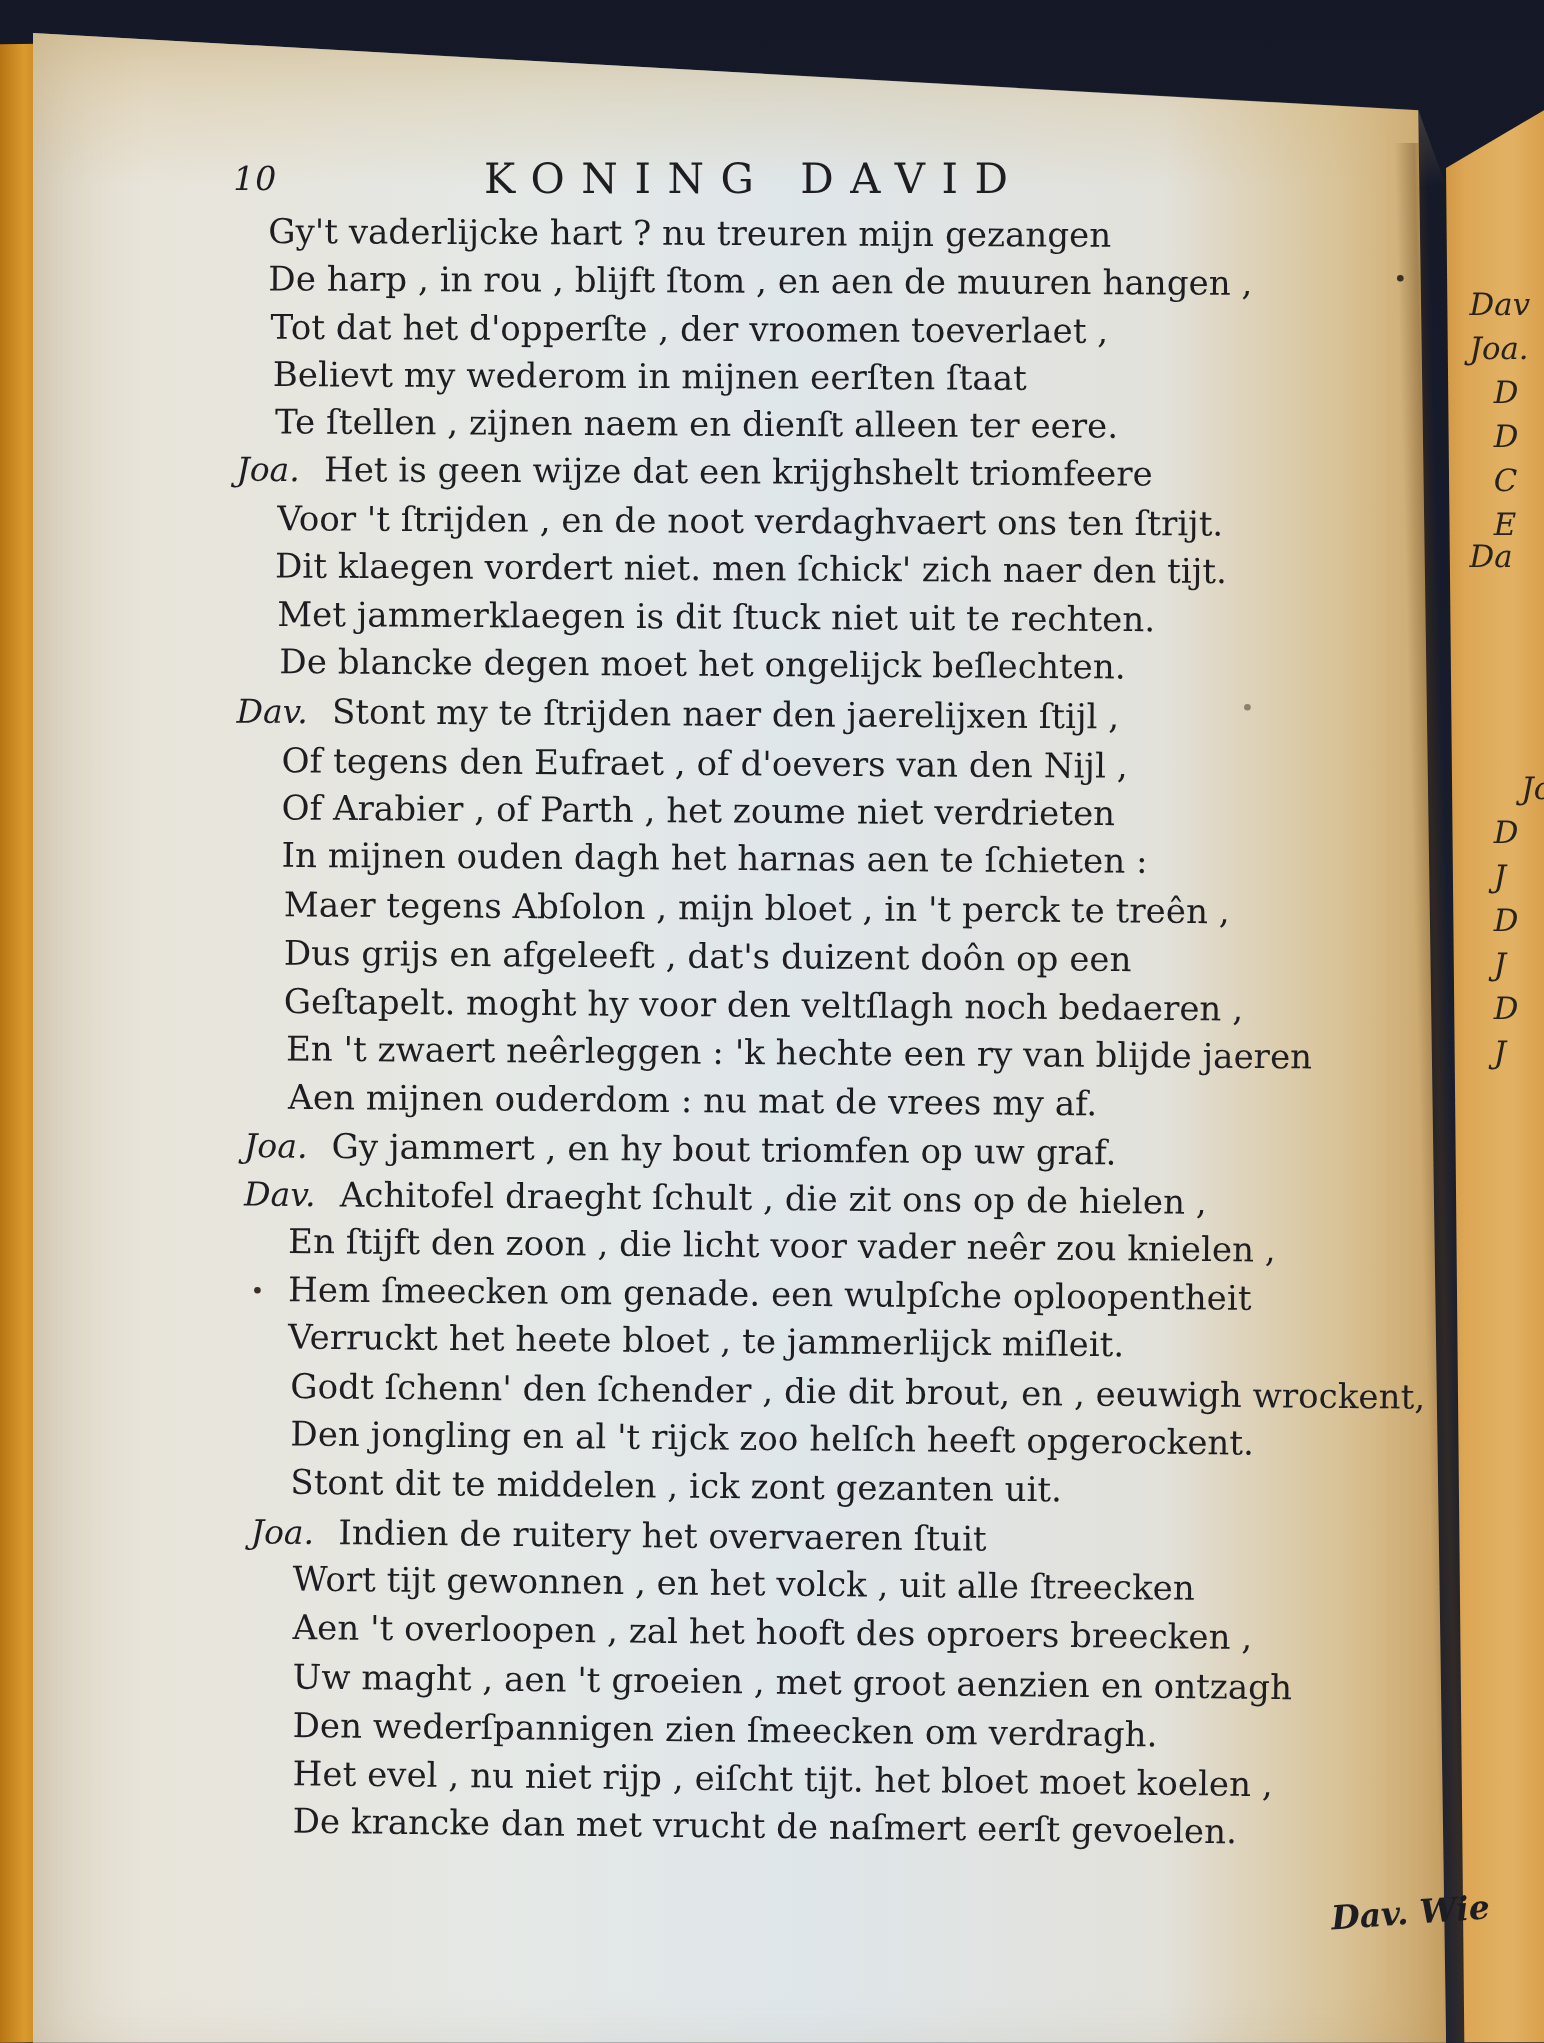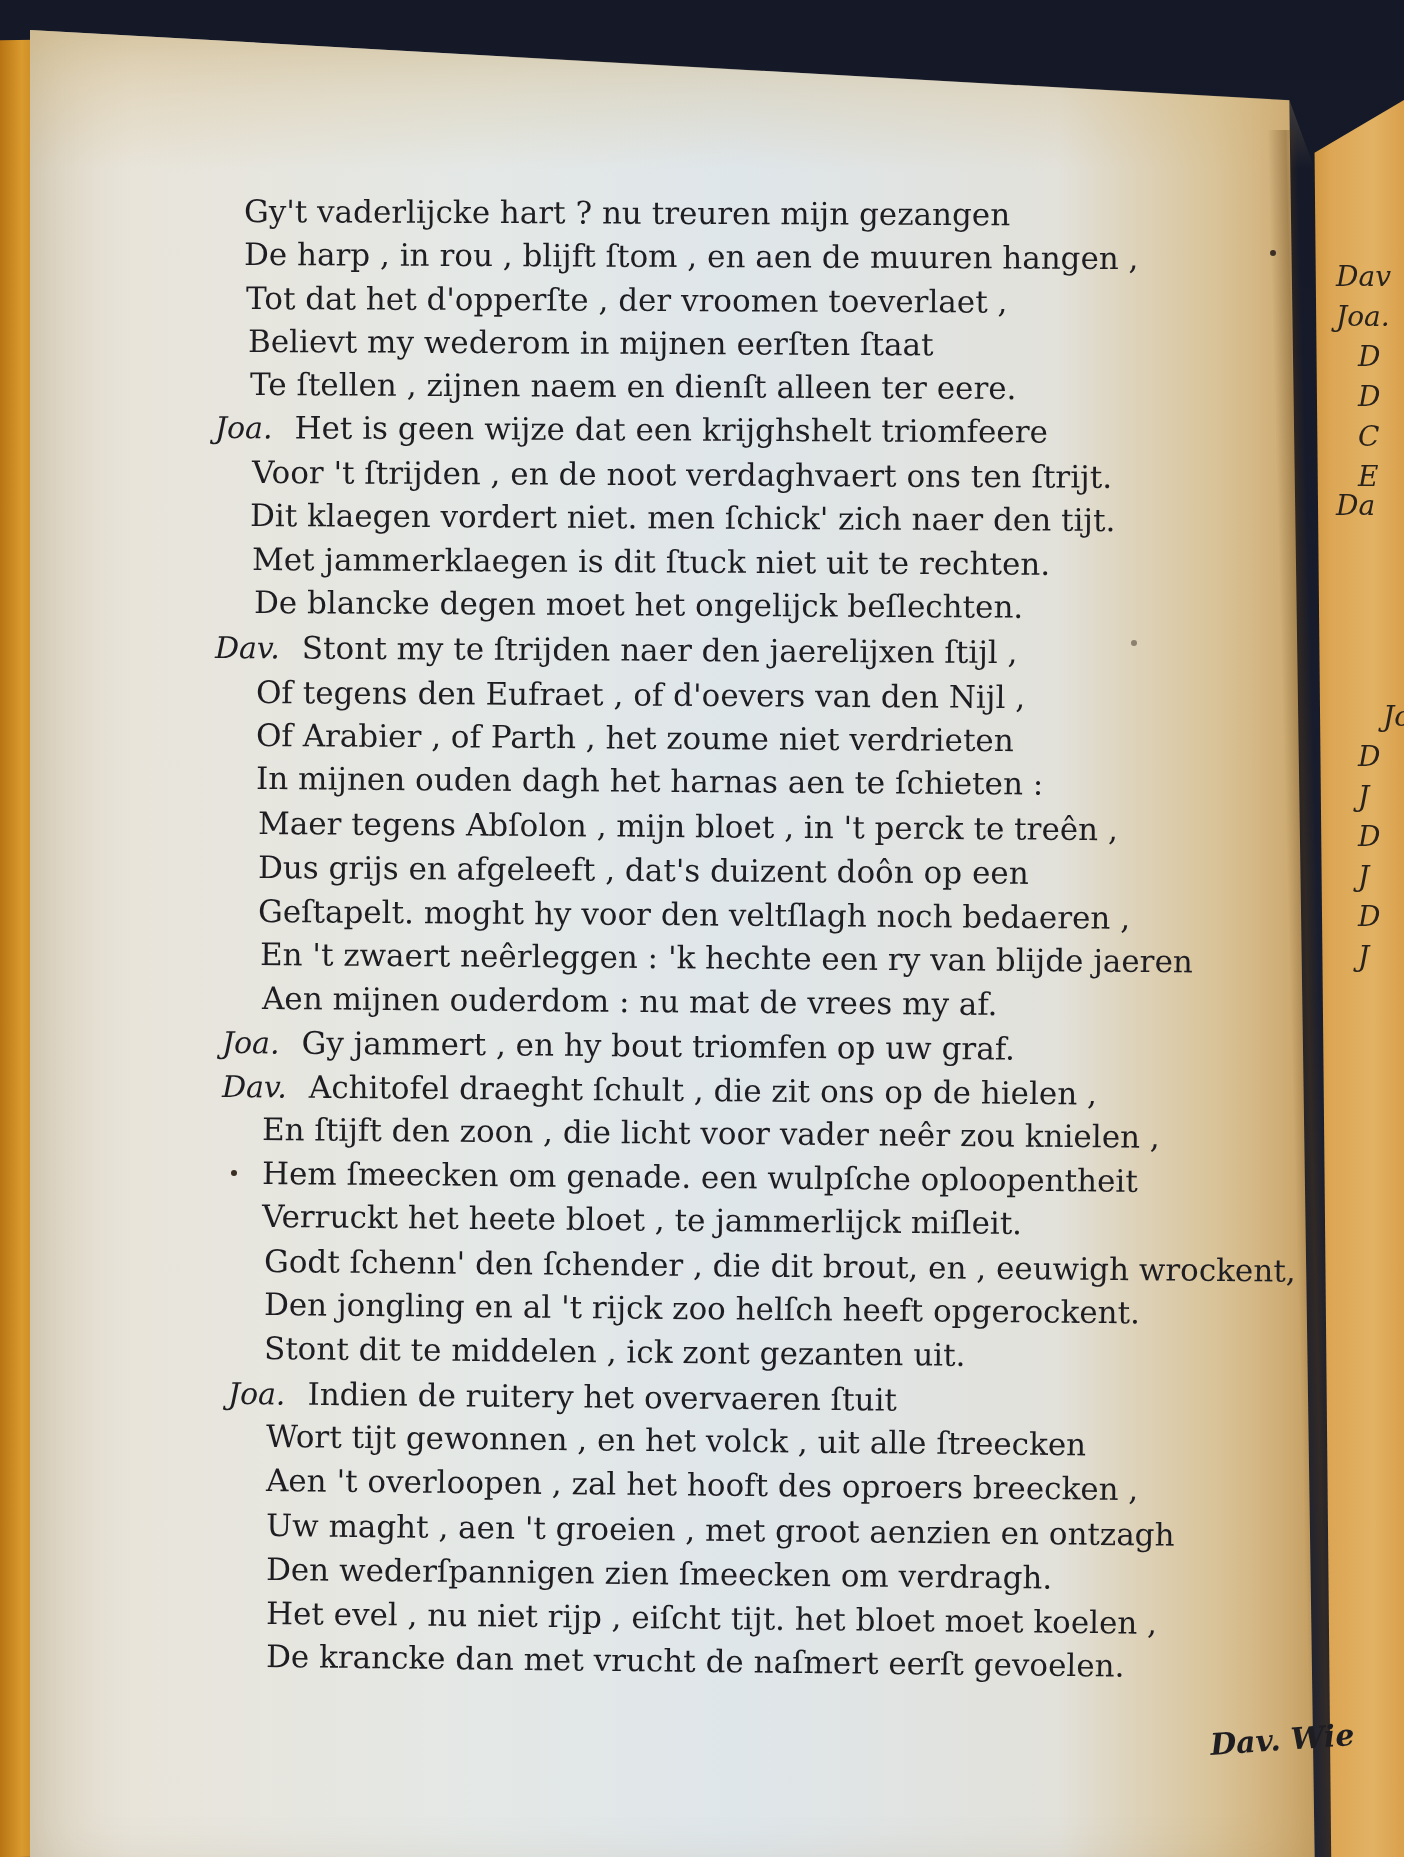--- a/index.html
+++ b/index.html
@@ -77,20 +77,24 @@
 <body>
 
 <div class="backdrop"></div>
 <div class="book-edge-left"></div>
 <div class="page"></div>
 <div class="page-top-warm"></div>
 <div class="gutter-shadow"></div>
 <div class="facing-page"></div>
 
 <div class="text-block">
+  <div class="running-head">
+    <span class="page-number">10</span>
+    <span class="title">KONING DAVID</span>
+  </div>
 
   <div id="lines">
       <div class="line" style="top: 193px; left: 244px; transform: rotate(0.25deg);"><span>Gy't vaderlijcke hart ? nu treuren mijn gezangen</span></div>
       <div class="line" style="top: 236px; left: 244px; transform: rotate(0.262deg);"><span>De harp , in rou , blijft ſtom , en aen de muuren hangen ,</span></div>
       <div class="line" style="top: 280px; left: 246px; transform: rotate(0.274deg);"><span>Tot dat het d'opperſte , der vroomen toeverlaet ,</span></div>
       <div class="line" style="top: 323px; left: 248px; transform: rotate(0.286deg);"><span>Believt my wederom in mijnen eerſten ſtaat</span></div>
       <div class="line" style="top: 366px; left: 250px; transform: rotate(0.298deg);"><span>Te ſtellen , zijnen naem en dienſt alleen ter eere.</span></div>
       <div class="line" style="top: 409px; left: 215px; transform: rotate(0.31deg);"><span class="speaker">Joa.</span><span>Het is geen wijze dat een krijghshelt triomfeere</span></div>
       <div class="line" style="top: 454px; left: 252px; transform: rotate(0.322deg);"><span>Voor 't ſtrijden , en de noot verdaghvaert ons ten ſtrijt.</span></div>
       <div class="line" style="top: 497px; left: 250px; transform: rotate(0.334deg);"><span>Dit klaegen vordert niet.  men ſchick' zich naer den tijt.</span></div>

